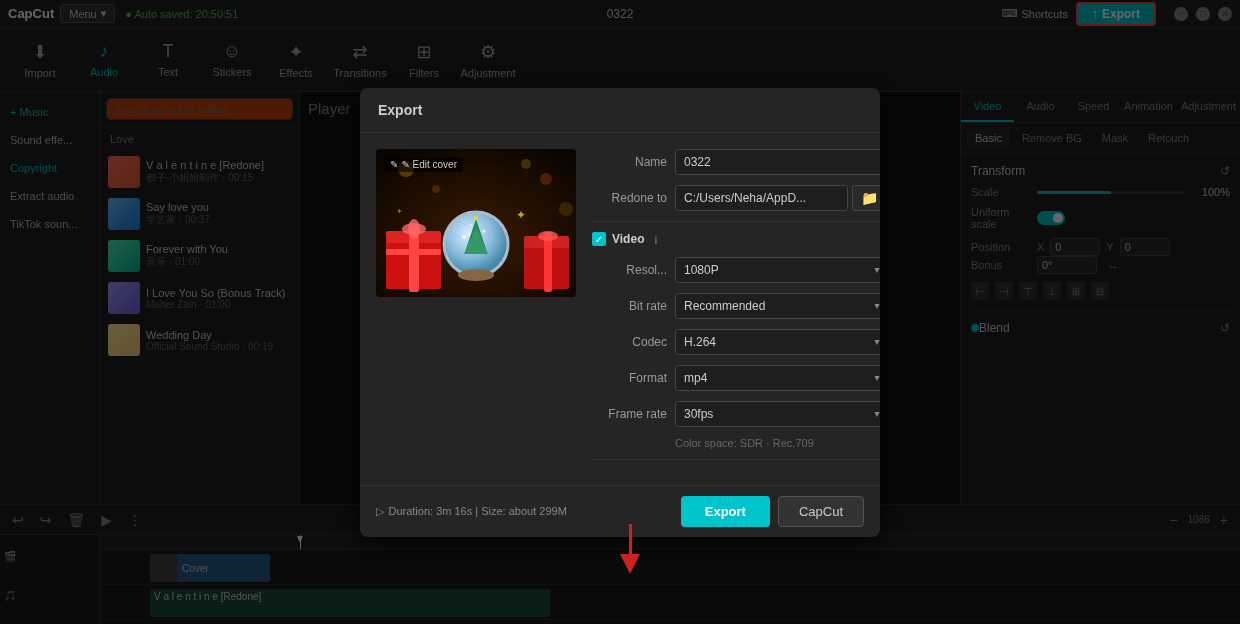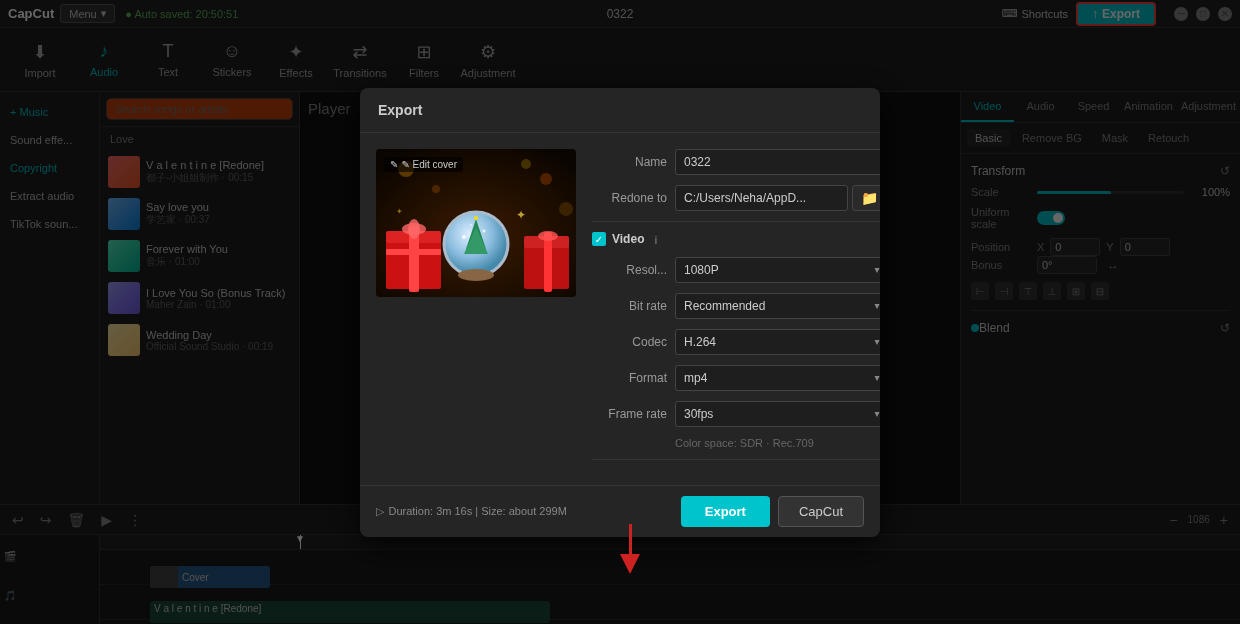--- a/index.html
+++ b/index.html
@@ -452,23 +452,23 @@
     }
     .track-row {
       height: 35px;
       display: flex;
       align-items: center;
       border-bottom: 1px solid #2a2a2a;
       position: relative;
     }
     .track-clip {
       position: absolute;
-      height: 22px;
+      height: 28px;
       border-radius: 3px;
-      top: 16px;
+      top: 4px;
     }
     .track-clip-video {
       background: #2a5a8a;
       left: 50px;
       width: 120px;
       display: flex;
       align-items: center;
       overflow: hidden;
     }
     .track-clip-audio {

